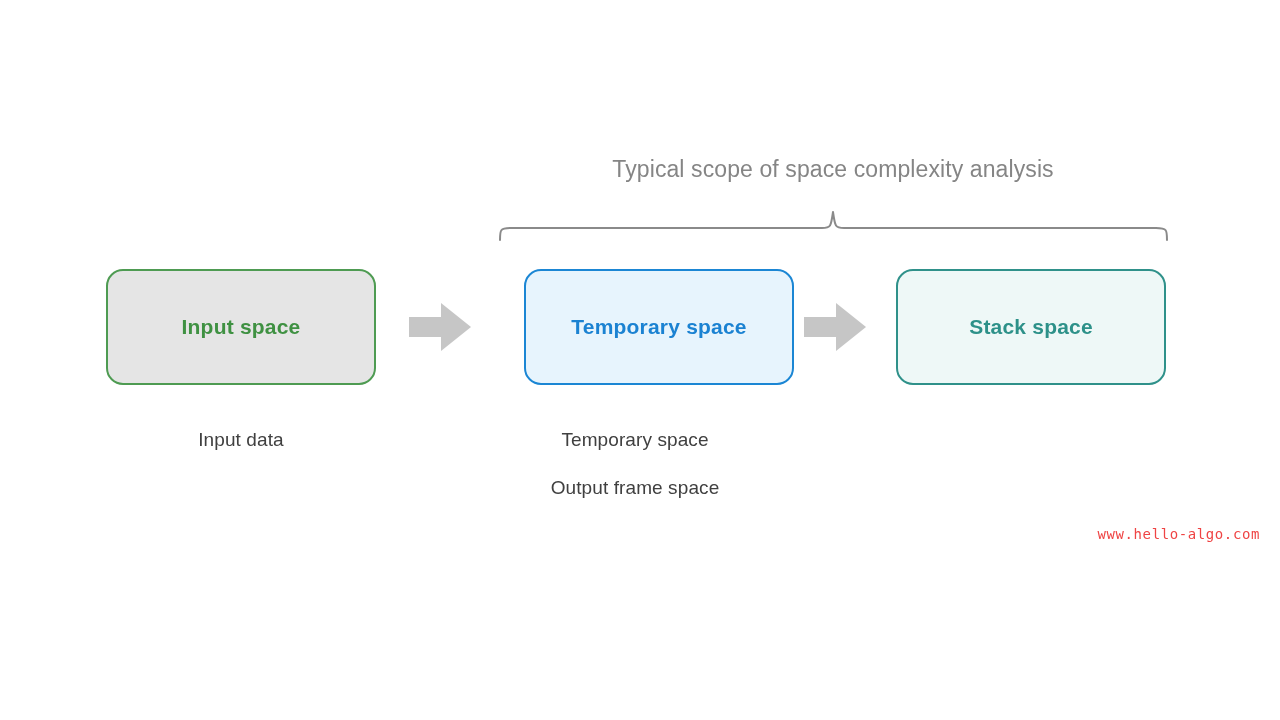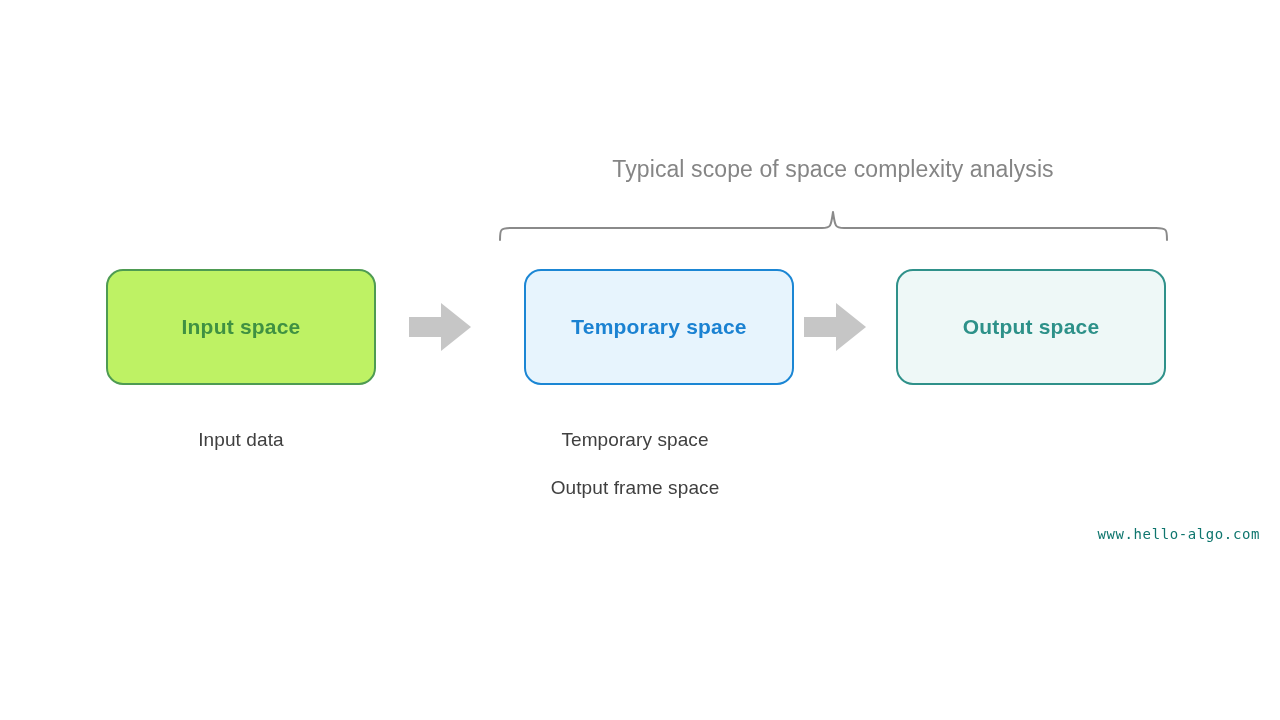--- a/index.html
+++ b/index.html
@@ -62,21 +62,21 @@
   .box-label {
     font-size: 21px;
     font-weight: bold;
     letter-spacing: 0.2px;
     white-space: nowrap;
   }
 
   #box-input {
     left: 106px;
     border-color: #4e9b52;
-    background: #bef264;
+    background: #e5e5e5;
   }
   #box-input .box-label { color: #3f9142; }
 
   #box-temp {
     left: 500px;
     border-color: #1b86d4;
     background: #e7f4fd;
     margin-left: 24px;
   }
   #box-temp .box-label { color: #1b82d2; }
@@ -117,21 +117,21 @@
     line-height: 30px;
   }
 
   
   .watermark {
     position: absolute;
     right: 20px;
     bottom: 14px;
     font-family: "DejaVu Sans Mono", "Liberation Mono", monospace;
     font-size: 14px;
-    color: #0f766e;
+    color: #ef4444;
     letter-spacing: 0.6px;
     white-space: nowrap;
   }
 </style>
 </head>
 <body>
 
 <div id="canvas">
 
   <div class="scope-title">Typical scope of space complexity analysis</div>
@@ -156,21 +156,21 @@
 
   <div class="box" id="box-temp">
     <span class="box-label">Temporary space</span>
   </div>
 
   <svg class="arrow" id="arrow-2" viewBox="0 0 62 48" xmlns="http://www.w3.org/2000/svg">
     <polygon points="0,14 32,14 32,0 62,24 32,48 32,34 0,34" fill="#c6c6c6"></polygon>
   </svg>
 
   <div class="box" id="box-output">
-    <span class="box-label">Output space</span>
+    <span class="box-label">Stack space</span>
   </div>
 
   <div class="caption-col" id="cap-col-input">
     <div class="caption-line">Input data</div>
   </div>
 
   <div class="caption-col" id="cap-col-temp">
     <div class="caption-line">Temporary space</div>
     <div class="caption-line">Output frame space</div>
   </div>

